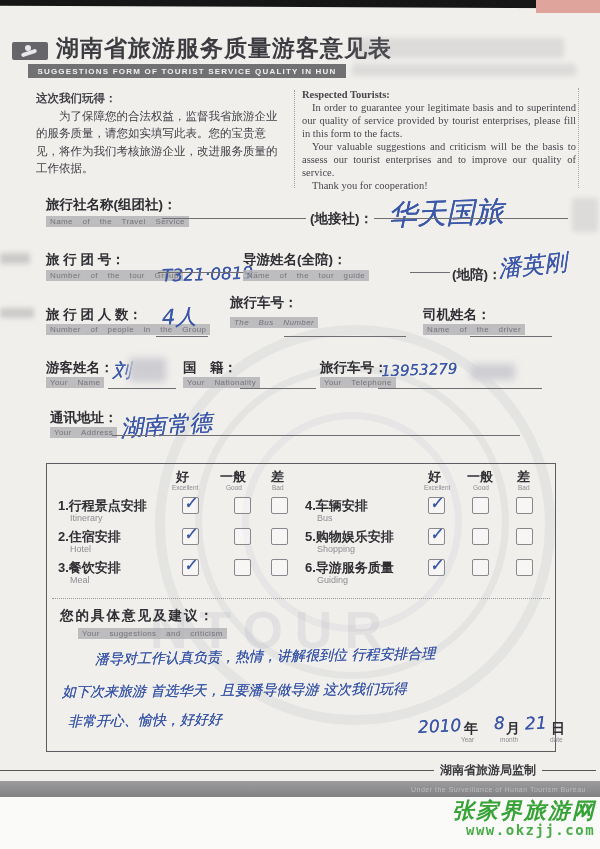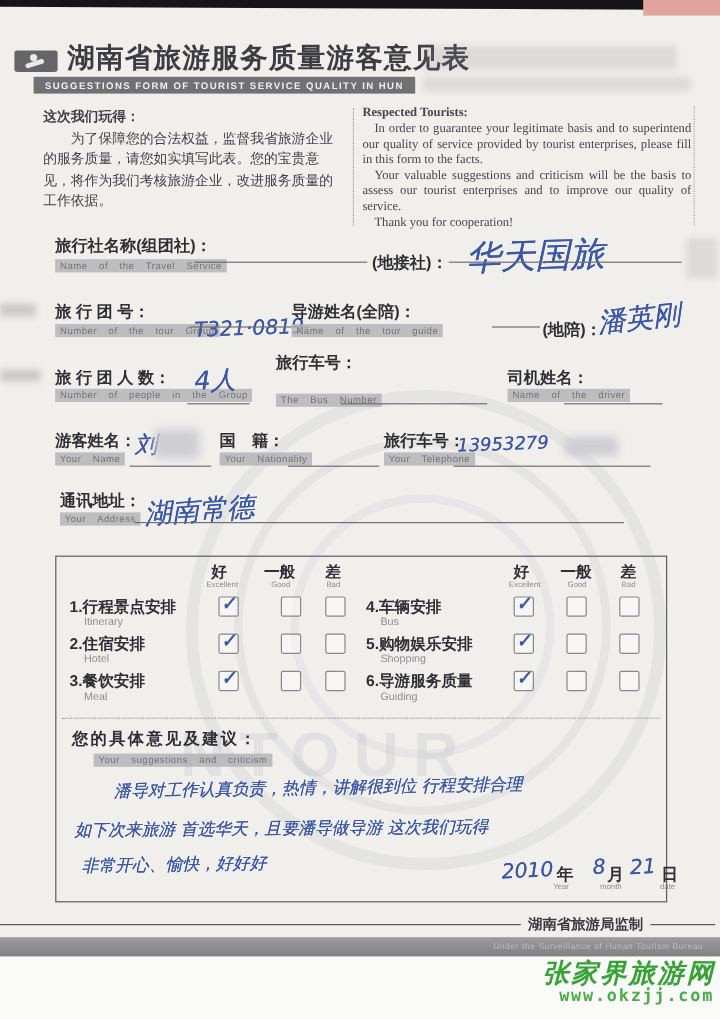--- a/index.html
+++ b/index.html
@@ -133,21 +133,21 @@
   <div class="sub-en" style="left:243px;top:270px;">Name of the tour guide</div>
   <div class="uline" style="left:410px;top:272px;width:40px;"></div>
   <div class="label" style="left:452px;top:266px;">(地陪)：</div>
   <div class="hand" style="left:498px;top:250px;font-size:23px;transform:rotate(-6deg);">潘英刚</div>
 
   <div class="label" style="left:46px;top:306px;">旅 行 团 人 数：</div>
   <div class="sub-en" style="left:46px;top:324px;">Number of people in the Group</div>
   <div class="hand" style="left:162px;top:303px;font-size:21px;">4人</div>
   <div class="uline" style="left:156px;top:336px;width:52px;"></div>
   <div class="label" style="left:230px;top:294px;">旅行车号：</div>
-  <div class="sub-en" style="left:230px;top:328px;">The Bus Number</div>
+  <div class="sub-en" style="left:230px;top:317px;font-style:italic;">The Bus Number</div>
   <div class="uline" style="left:284px;top:336px;width:122px;"></div>
   <div class="label" style="left:423px;top:306px;">司机姓名：</div>
   <div class="sub-en" style="left:423px;top:324px;">Name of the driver</div>
   <div class="uline" style="left:470px;top:336px;width:82px;"></div>
 
   <div class="label" style="left:46px;top:359px;">游客姓名：</div>
   <div class="sub-en" style="left:46px;top:377px;">Your Name</div>
   <div class="hand" style="left:112px;top:358px;font-size:19px;">刘</div>
   <div class="blurbox" style="left:129px;top:358px;width:37px;height:24px;"></div>
   <div class="uline" style="left:108px;top:388px;width:68px;"></div>

